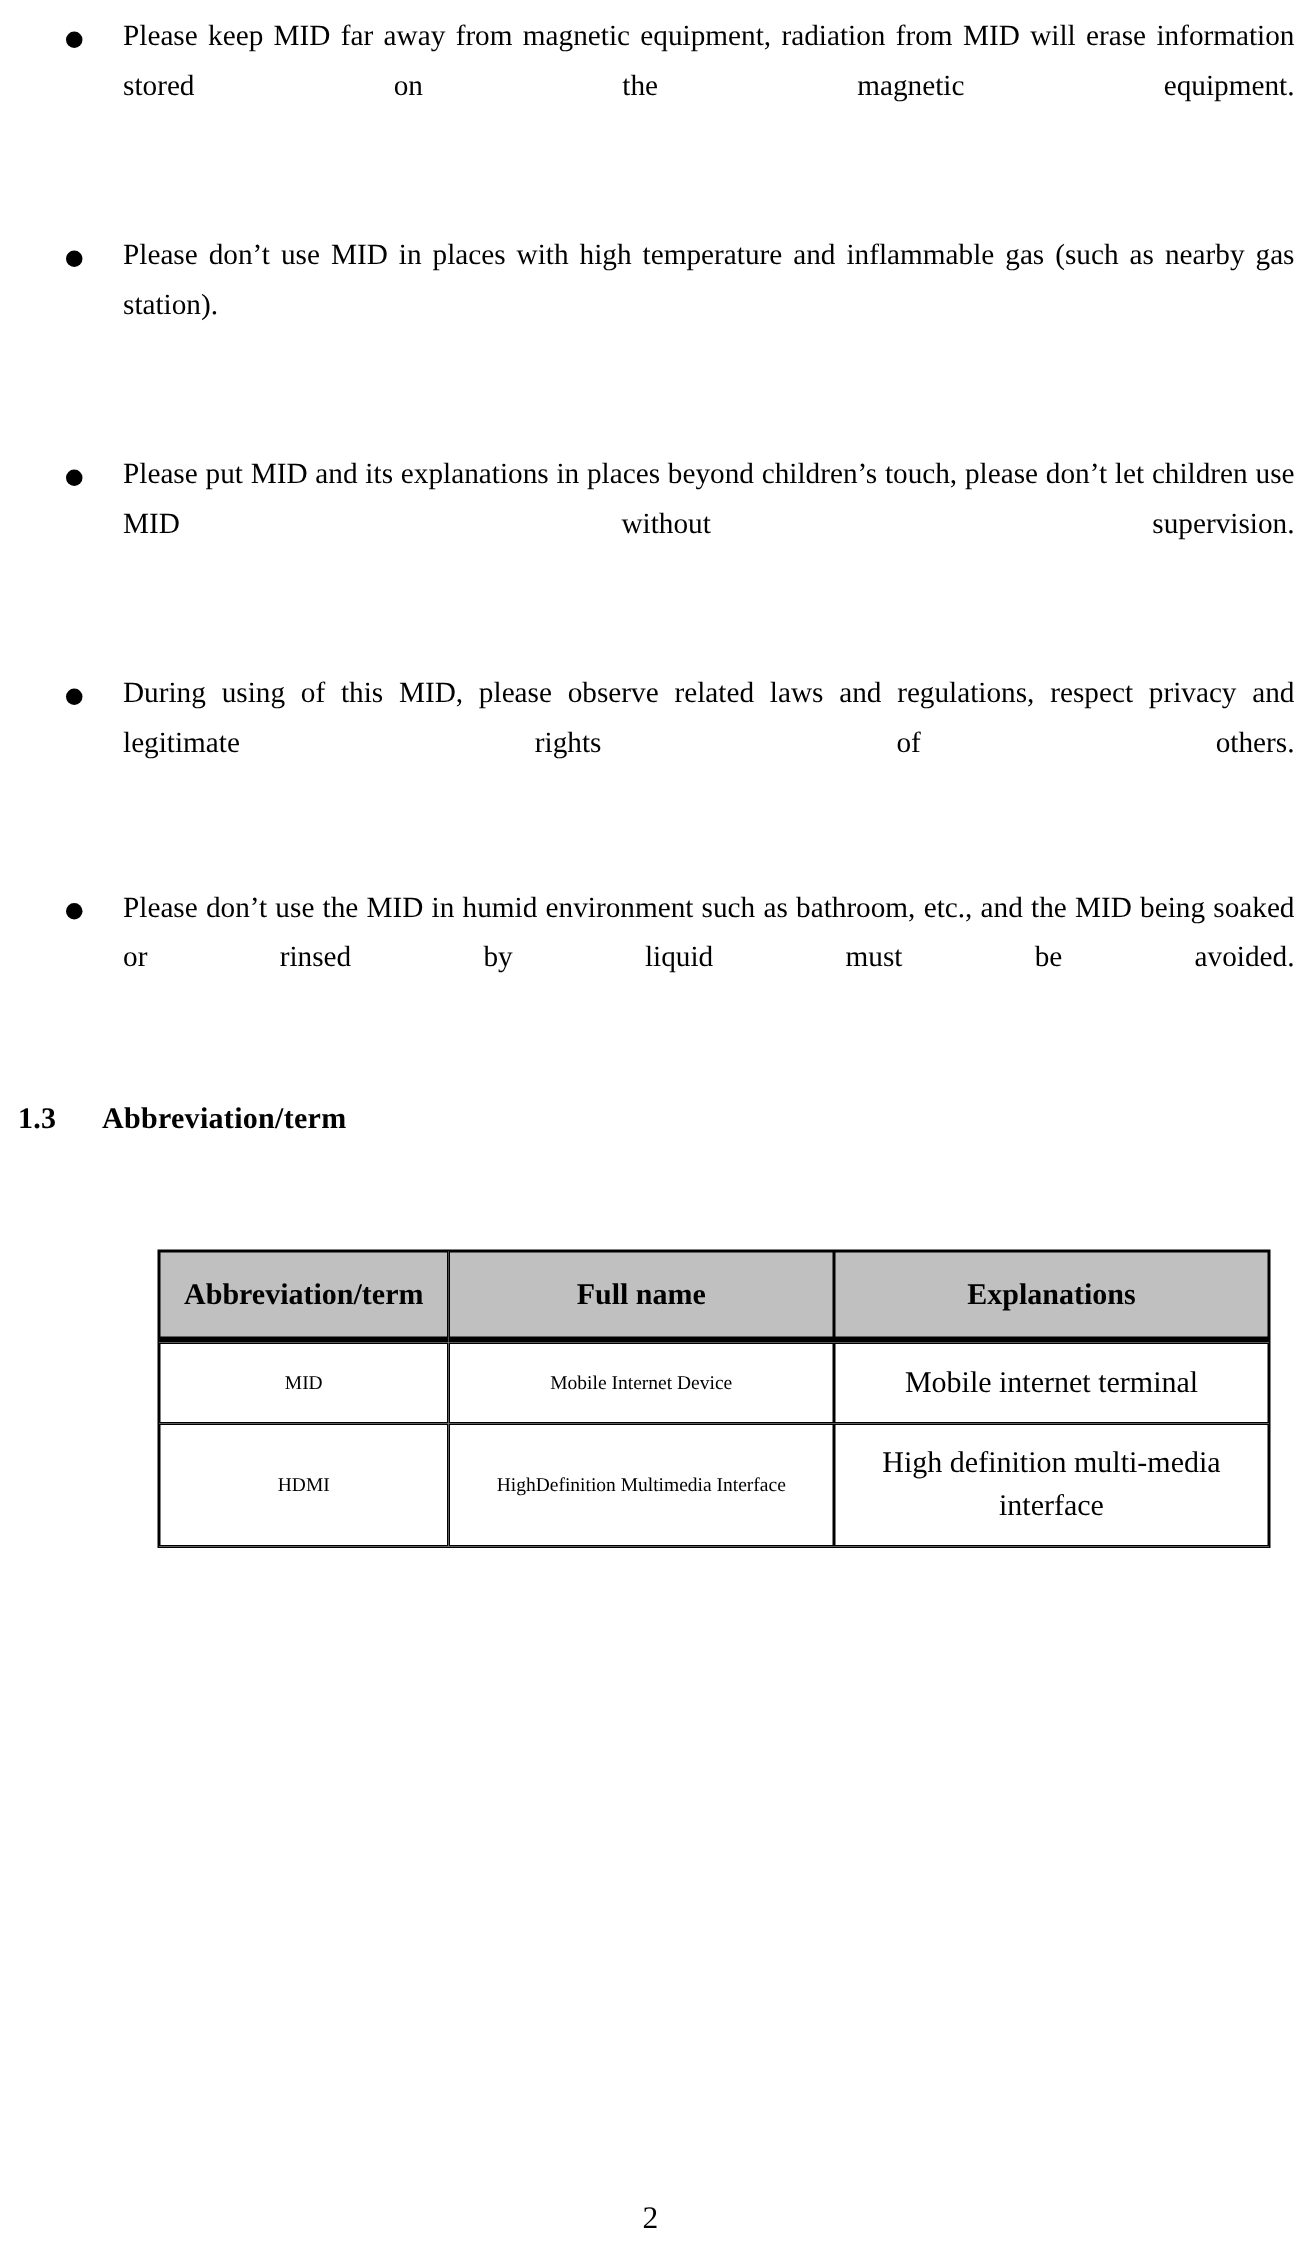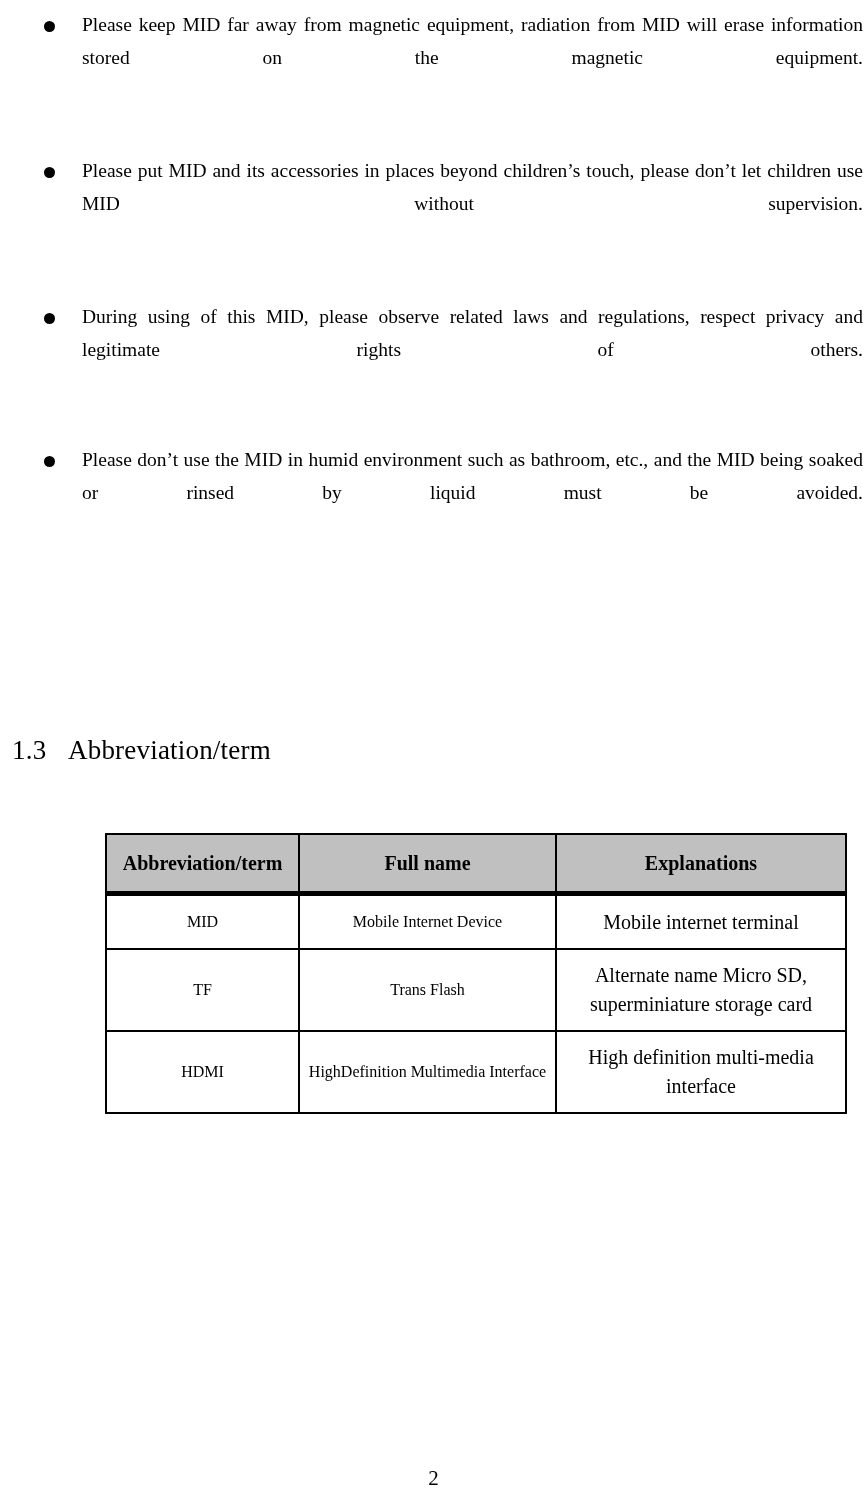--- a/index.html
+++ b/index.html
@@ -60,22 +60,22 @@
     content: "";
     display: inline-block;
     width: 100%;
   }
 
   
   #heading-13 {
     position: absolute;
     left: 12px;
     top: 735px;
-    font-size: 27px;
-    font-weight: normal;
+    font-size: 20px;
+    font-weight: bold;
     letter-spacing: 0.2px;
     white-space: nowrap;
   }
   #heading-13 .num {
     display: inline-block;
     min-width: 56px;
   }
 
   
   #abbrev-table-wrap {
@@ -104,21 +104,21 @@
     background: #ffffff;
   }
   table.abbrev thead th {
     background: #c0c0c0;
     font-weight: bold;
     font-size: 20px;
     height: 48px;
     border-bottom: 4px solid #000000;
   }
   table.abbrev tbody td {
-    font-size: 16px;
+    font-size: 13px;
     line-height: 30px;
   }
   table.abbrev tbody td.expl {
     font-size: 20px;
     line-height: 29px;
   }
   table.abbrev tbody tr.r-mid td { height: 44px; }
   table.abbrev tbody tr.r-wifi td { height: 110px; }
   table.abbrev tbody tr.r-tf td { height: 72px; }
   table.abbrev tbody tr.r-hdmi td { height: 72px; }
@@ -138,24 +138,28 @@
 
 <div id="page">
 
   <div id="safety-notes">
 
     <div class="note" style="margin-top:8px;">
       <span class="bullet"></span>
       <span class="note-text">Please keep MID far away from magnetic equipment, radiation from MID will erase information stored on the magnetic equipment.</span>
     </div>
 
-
     <div class="note">
       <span class="bullet"></span>
-      <span class="note-text">Please put MID and its accessories in places beyond children’s touch, please don’t let children use MID without supervision.</span>
+      <span class="note-text">Please don’t use MID in places with high temperature and inflammable gas (such as nearby gas station).</span>
+    </div>
+
+    <div class="note">
+      <span class="bullet"></span>
+      <span class="note-text">Please put MID and its explanations in places beyond children’s touch, please don’t let children use MID without supervision.</span>
     </div>
 
     <div class="note" style="margin-bottom:44px;">
       <span class="bullet"></span>
       <span class="note-text">During using of this MID, please observe related laws and regulations, respect privacy and legitimate rights of others.</span>
     </div>
 
 
     <div class="note" style="margin-bottom:0;">
       <span class="bullet"></span>
@@ -181,25 +185,20 @@
           <th>Full name</th>
           <th>Explanations</th>
         </tr>
       </thead>
       <tbody>
         <tr class="r-mid">
           <td>MID</td>
           <td>Mobile Internet Device</td>
           <td class="expl">Mobile internet terminal</td>
         </tr>
-        <tr class="r-tf">
-          <td>TF</td>
-          <td>Trans Flash</td>
-          <td class="expl">Alternate name Micro SD, superminiature storage card</td>
-        </tr>
         <tr class="r-hdmi">
           <td>HDMI</td>
           <td>HighDefinition Multimedia Interface</td>
           <td class="expl">High definition multi-media interface</td>
         </tr>
       </tbody>
     </table>
   </div>
 
   <div id="page-number">2</div>

